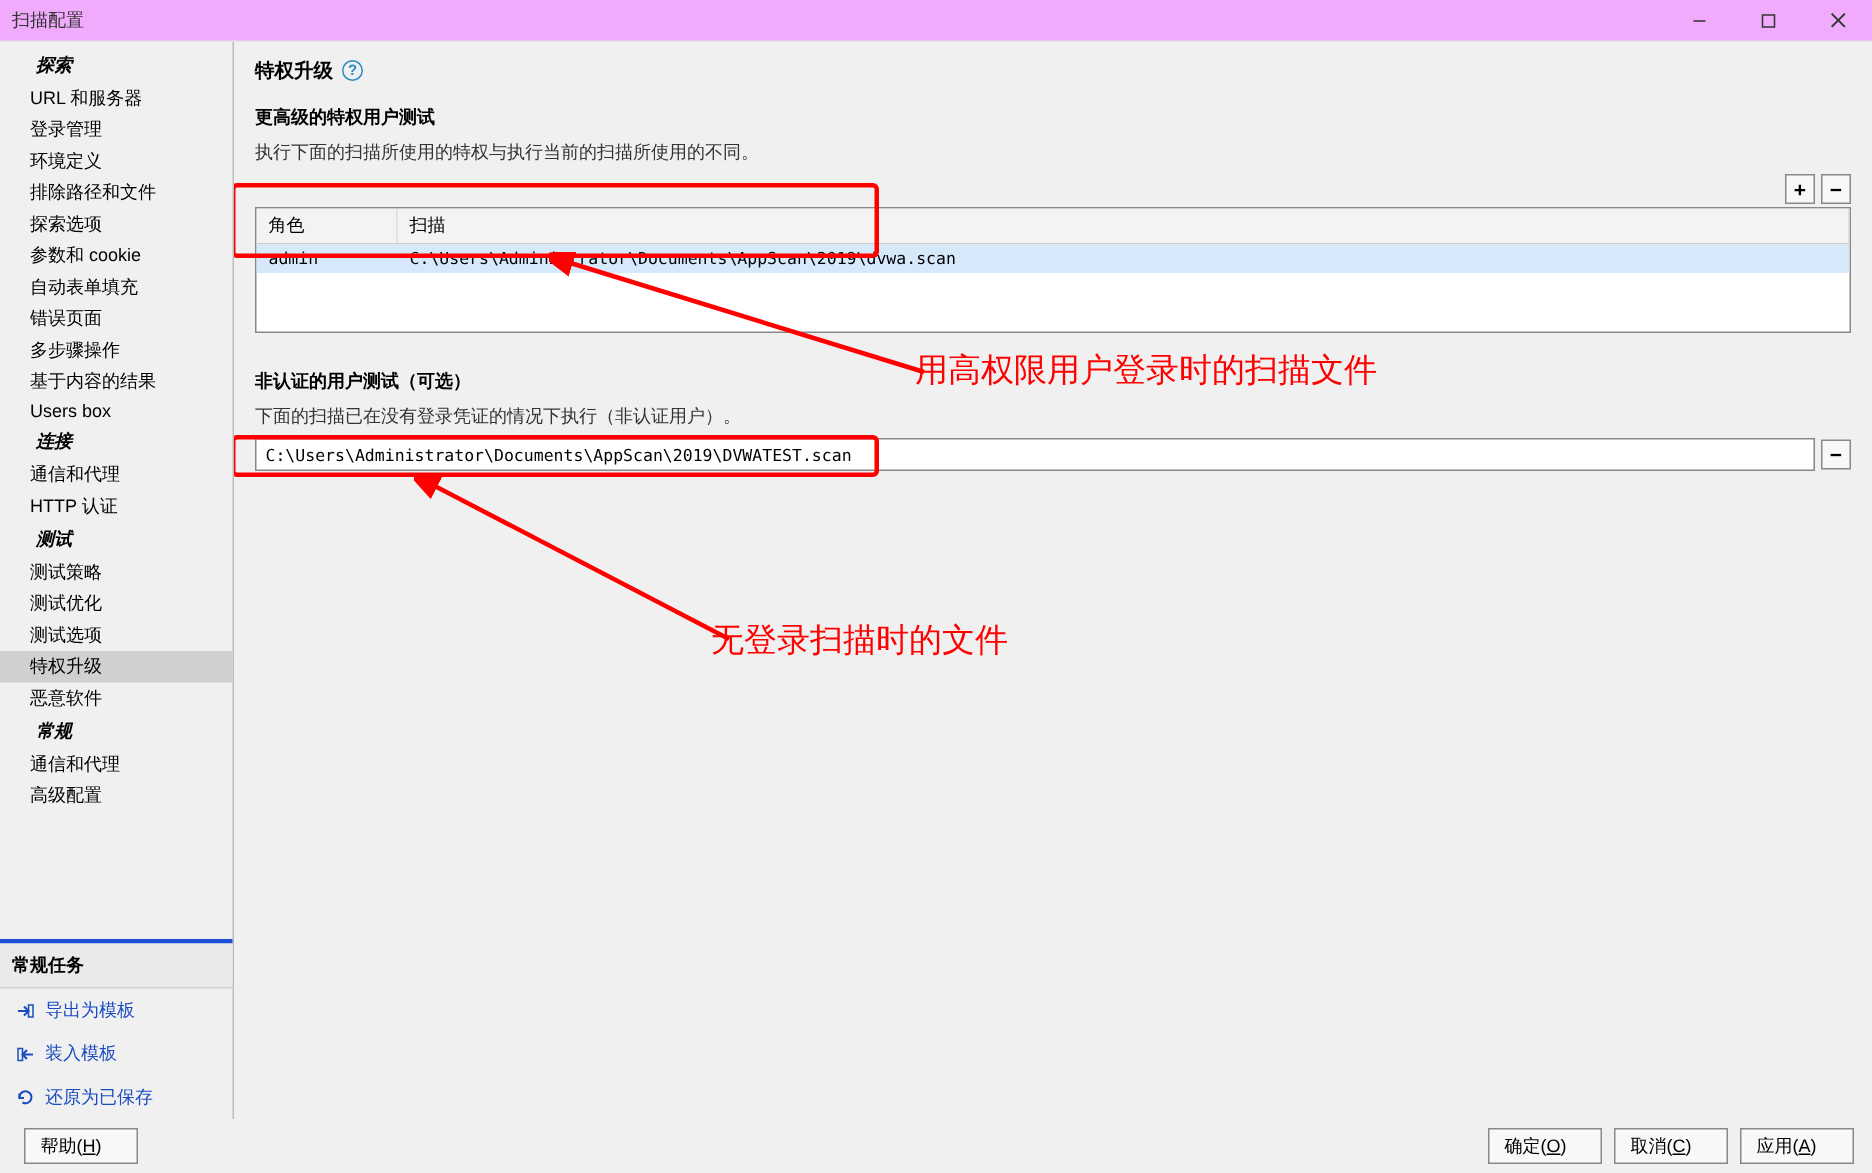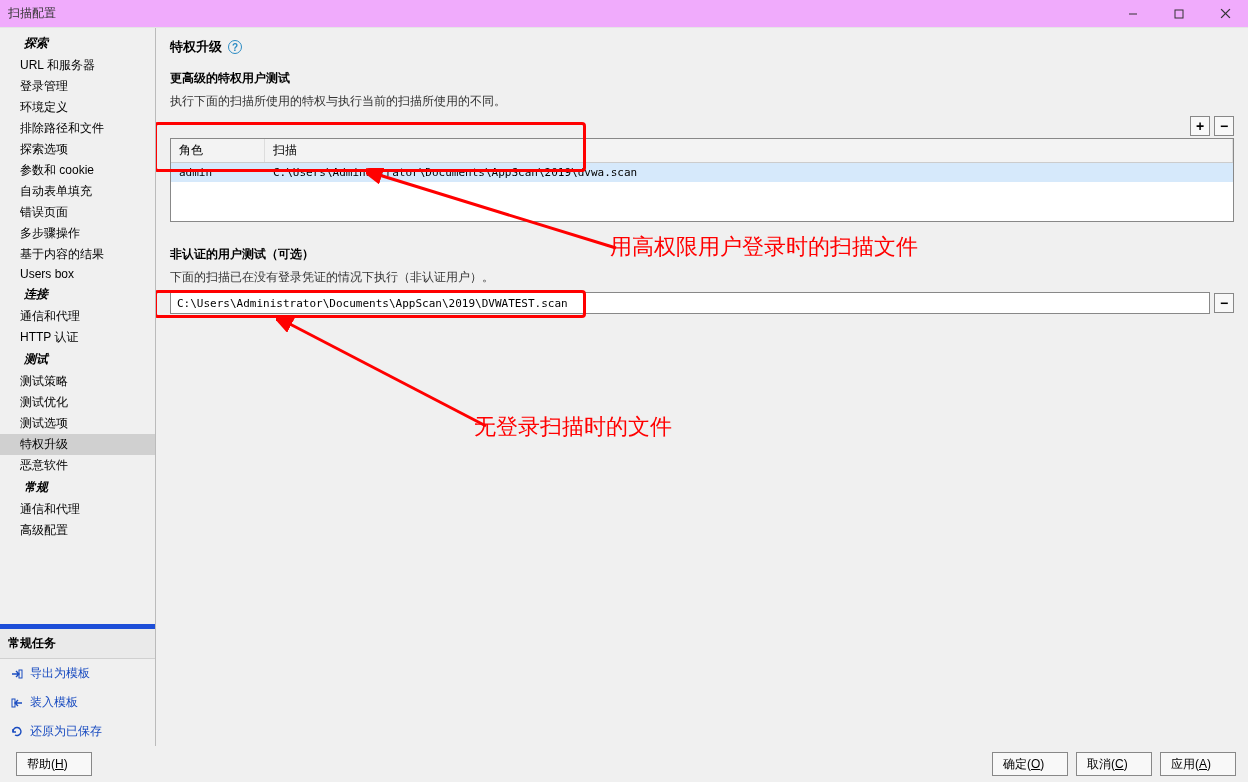--- a/index.html
+++ b/index.html
@@ -56,21 +56,21 @@
   padding: 2px 6px 2px 20px;
   color: #000;
   cursor: pointer;
   white-space: nowrap;
 }
 .tree-item.selected {
   background: #d0d0d0;
 }
 
 .tasks-panel {
-  border-top: 5px solid #1d4ed8;
+  border-top: 3px solid #1d4ed8;
   padding: 0;
   margin-top: 44px;
 }
 .tasks-header {
   font-weight: bold;
   padding: 6px 8px;
   background: #eaeaea;
   border-bottom: 1px solid #d0d0d0;
 }
 .task-link {

